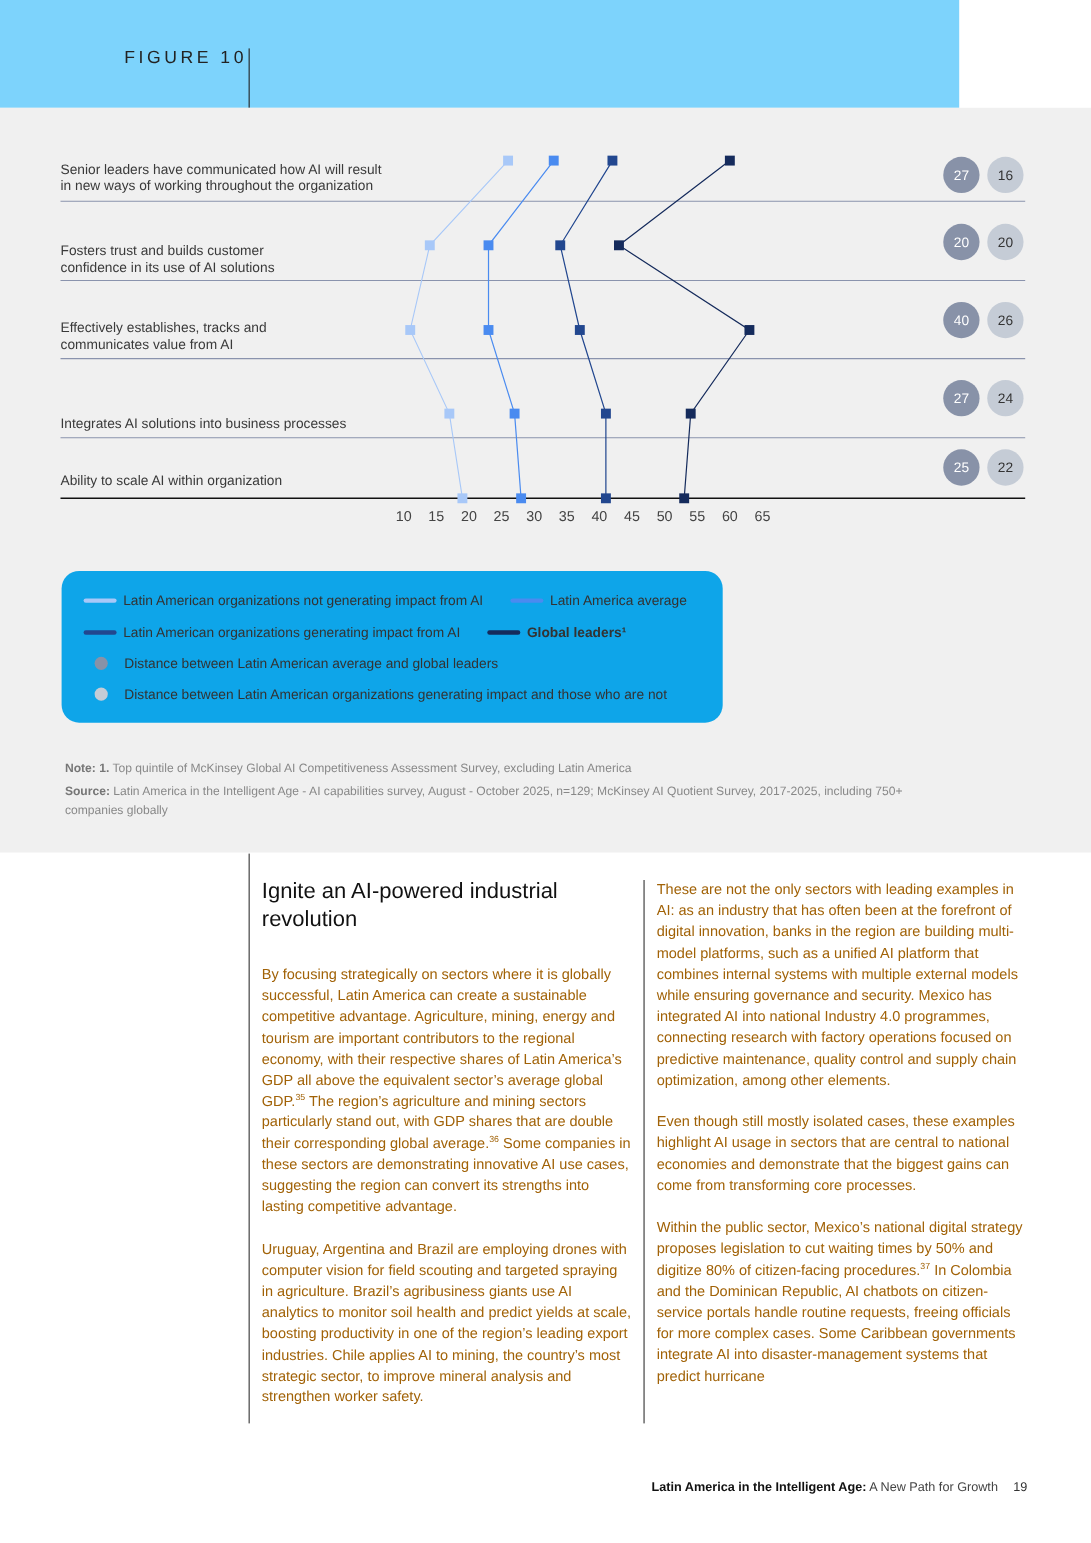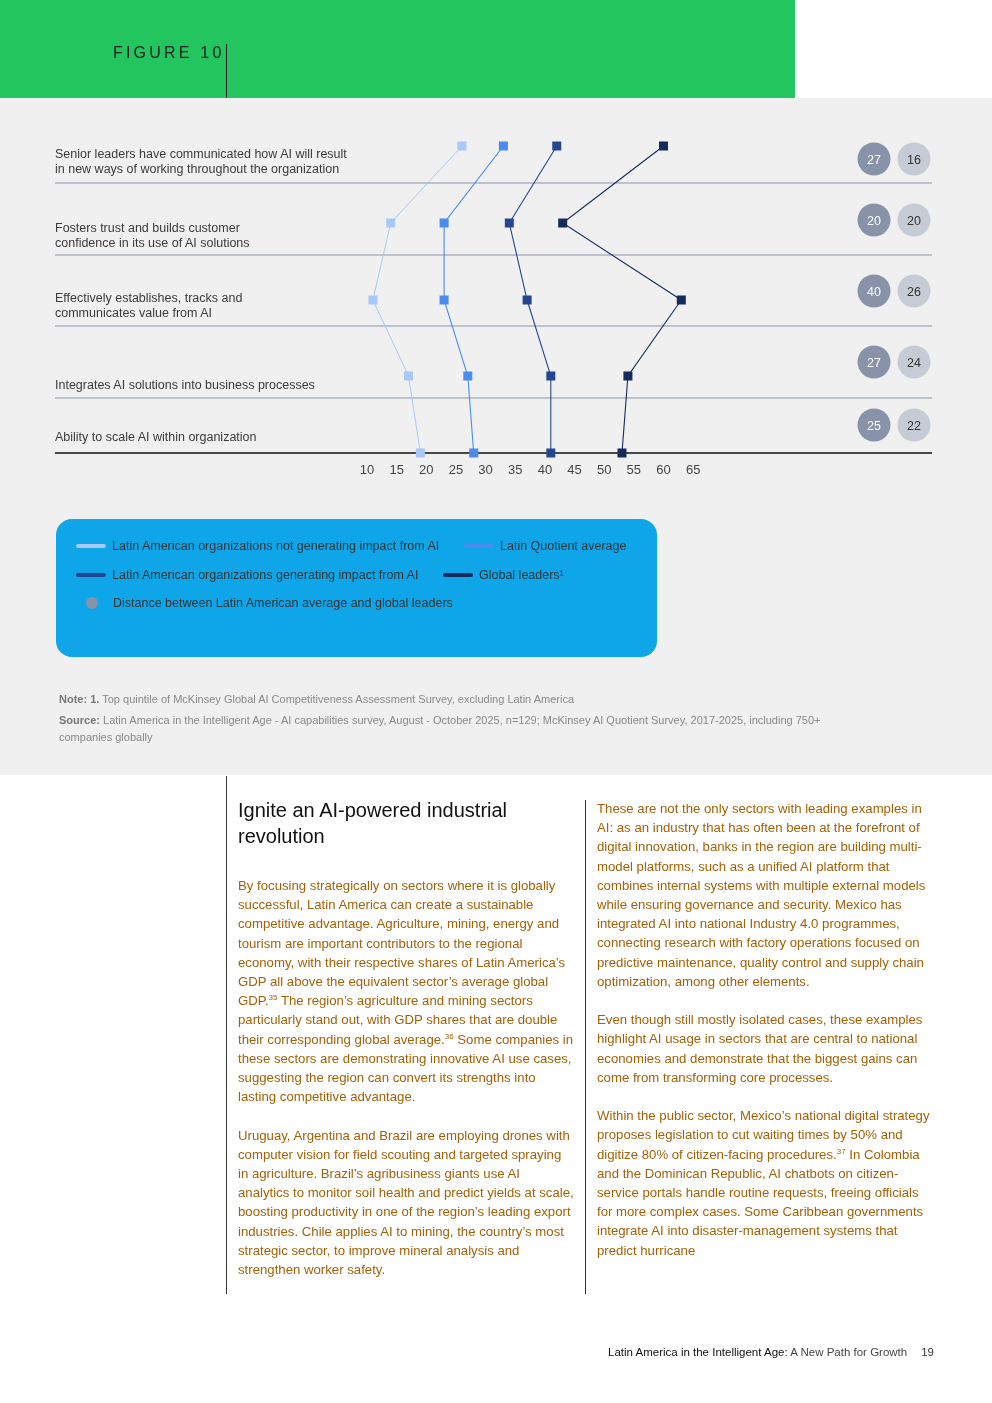--- a/index.html
+++ b/index.html
@@ -1,17 +1,17 @@
 <!DOCTYPE html>
 <html><head>
 <meta charset="utf-8">
 <style>
   html, body { margin: 0; padding: 0; background: #ffffff; }
   body { width: 992px; height: 1403px; position: relative; font-family: "Liberation Sans", sans-serif; color: #1a1a1a; overflow: hidden; }
-  .fig-header { position: absolute; left: 0; top: 0; width: 795px; height: 98px; background: #22c55e; }
+  .fig-header { position: absolute; left: 0; top: 0; width: 872px; height: 98px; background: #7dd3fc; }
   .fig-label { position: absolute; left: 113px; top: 44px; font-size: 16px; letter-spacing: 3.2px; color: #222; }
   .fig-divider { position: absolute; left: 226px; top: 44px; width: 1px; height: 54px; background: #222; }
   .fig-title { position: absolute; left: 238px; top: 43px; width: 680px; font-size: 15.5px; font-weight: bold; line-height: 21px; color: #111; }
   .gray { position: absolute; left: 0; top: 98px; width: 992px; height: 677px; background: #f0f0f0; }
   svg.chart { position: absolute; left: 0; top: 98px; }
   .cat-label { font-size: 12.5px; fill: #3a3a3a; }
   .tick-label { font-size: 13px; fill: #444; }
   .circle-text { font-size: 12.5px; }
   .legend { position: absolute; left: 56px; top: 519px; width: 601px; height: 138px; background: #0ea5e9; border-radius: 16px; }
   .legend-row { position: absolute; display: flex; align-items: center; font-size: 12.5px; color: #333; white-space: nowrap; }
@@ -109,33 +109,37 @@
     <text x="914" y="331.5" text-anchor="middle" fill="#333333" class="circle-text">22</text>
   </svg>
 
 <div class="legend">
   <div class="legend-row" style="left:20px; top:20px;">
     <span class="legend-line" style="background:#A8C8F8"></span>
     <span>Latin American organizations not generating impact from AI</span>
   </div>
   <div class="legend-row" style="left:408px; top:20px;">
     <span class="legend-line" style="background:#4A8BF0"></span>
-    <span>Latin Quotient average</span>
+    <span>Latin America average</span>
   </div>
   <div class="legend-row" style="left:20px; top:49px;">
     <span class="legend-line" style="background:#22478F"></span>
     <span>Latin American organizations generating impact from AI</span>
   </div>
-  <div class="legend-row" style="left:387px; top:49px;">
+  <div class="legend-row" style="left:387px; top:49px;font-weight:bold;">
     <span class="legend-line" style="background:#152B5C"></span>
     <span>Global leaders¹</span>
   </div>
   <div class="legend-row" style="left:22px; top:77px;">
     <span class="legend-dot" style="background:#8892A8"></span>
     <span>Distance between Latin American average and global leaders</span>
+  </div>
+  <div class="legend-row" style="left:22px; top:105px;">
+    <span class="legend-dot" style="background:#C5CCD6"></span>
+    <span>Distance between Latin American organizations generating impact and those who are not</span>
   </div>
 </div>
 
 <div class="notes">
   <div><b>Note:</b> <b>1.</b> <span>Top quintile of McKinsey Global AI Competitiveness Assessment Survey, excluding Latin America</span></div>
   <div style="margin-top:4px; width:770px;"><b>Source:</b> <span>Latin America in the Intelligent Age - AI capabilities survey, August - October 2025, n=129; McKinsey AI Quotient Survey, 2017-2025, including 750+ companies globally</span></div>
 </div>
 
 <div class="col-rule" style="left:226px; top:776px; height:518px;"></div>
 <div class="col-rule" style="left:585px; top:800px; height:494px;"></div>
@@ -147,14 +151,14 @@
   <p>Uruguay, Argentina and Brazil are employing drones with computer vision for field scouting and targeted spraying in agriculture. Brazil’s agribusiness giants use AI analytics to monitor soil health and predict yields at scale, boosting productivity in one of the region’s leading export industries. Chile applies AI to mining, the country’s most strategic sector, to improve mineral analysis and strengthen worker safety.</p>
 </div>
 
 <div class="col" style="left:597px; top:799px; width:340px;">
   <p>These are not the only sectors with leading examples in AI: as an industry that has often been at the forefront of digital innovation, banks in the region are building multi-model platforms, such as a unified AI platform that combines internal systems with multiple external models while ensuring governance and security. Mexico has integrated AI into national Industry 4.0 programmes, connecting research with factory operations focused on predictive maintenance, quality control and supply chain optimization, among other elements.</p>
   <p>Even though still mostly isolated cases, these examples highlight AI usage in sectors that are central to national economies and demonstrate that the biggest gains can come from transforming core processes.</p>
   <p><span>Within the public sector, Mexico’s national digital strategy proposes legislation to cut waiting times by 50% and digitize 80% of citizen-facing procedures.</span><sup>37</sup><span> In Colombia and the Dominican Republic, AI chatbots on citizen-service portals handle routine requests, freeing officials for more complex cases. Some Caribbean governments integrate AI into disaster-management systems that predict hurricane</span></p>
 </div>
 
 <div class="footer">
-  <b style="font-weight:normal; color:#111;margin-left:18px;">Latin America in the Intelligent Age:</b><span style="color:#444;"> A New Path for Growth</span><span class="pg">19</span>
+  <b style="font-weight:bold; color:#111;margin-left:18px;">Latin America in the Intelligent Age:</b><span style="color:#444;"> A New Path for Growth</span><span class="pg">19</span>
 </div>
 
 </body></html>

